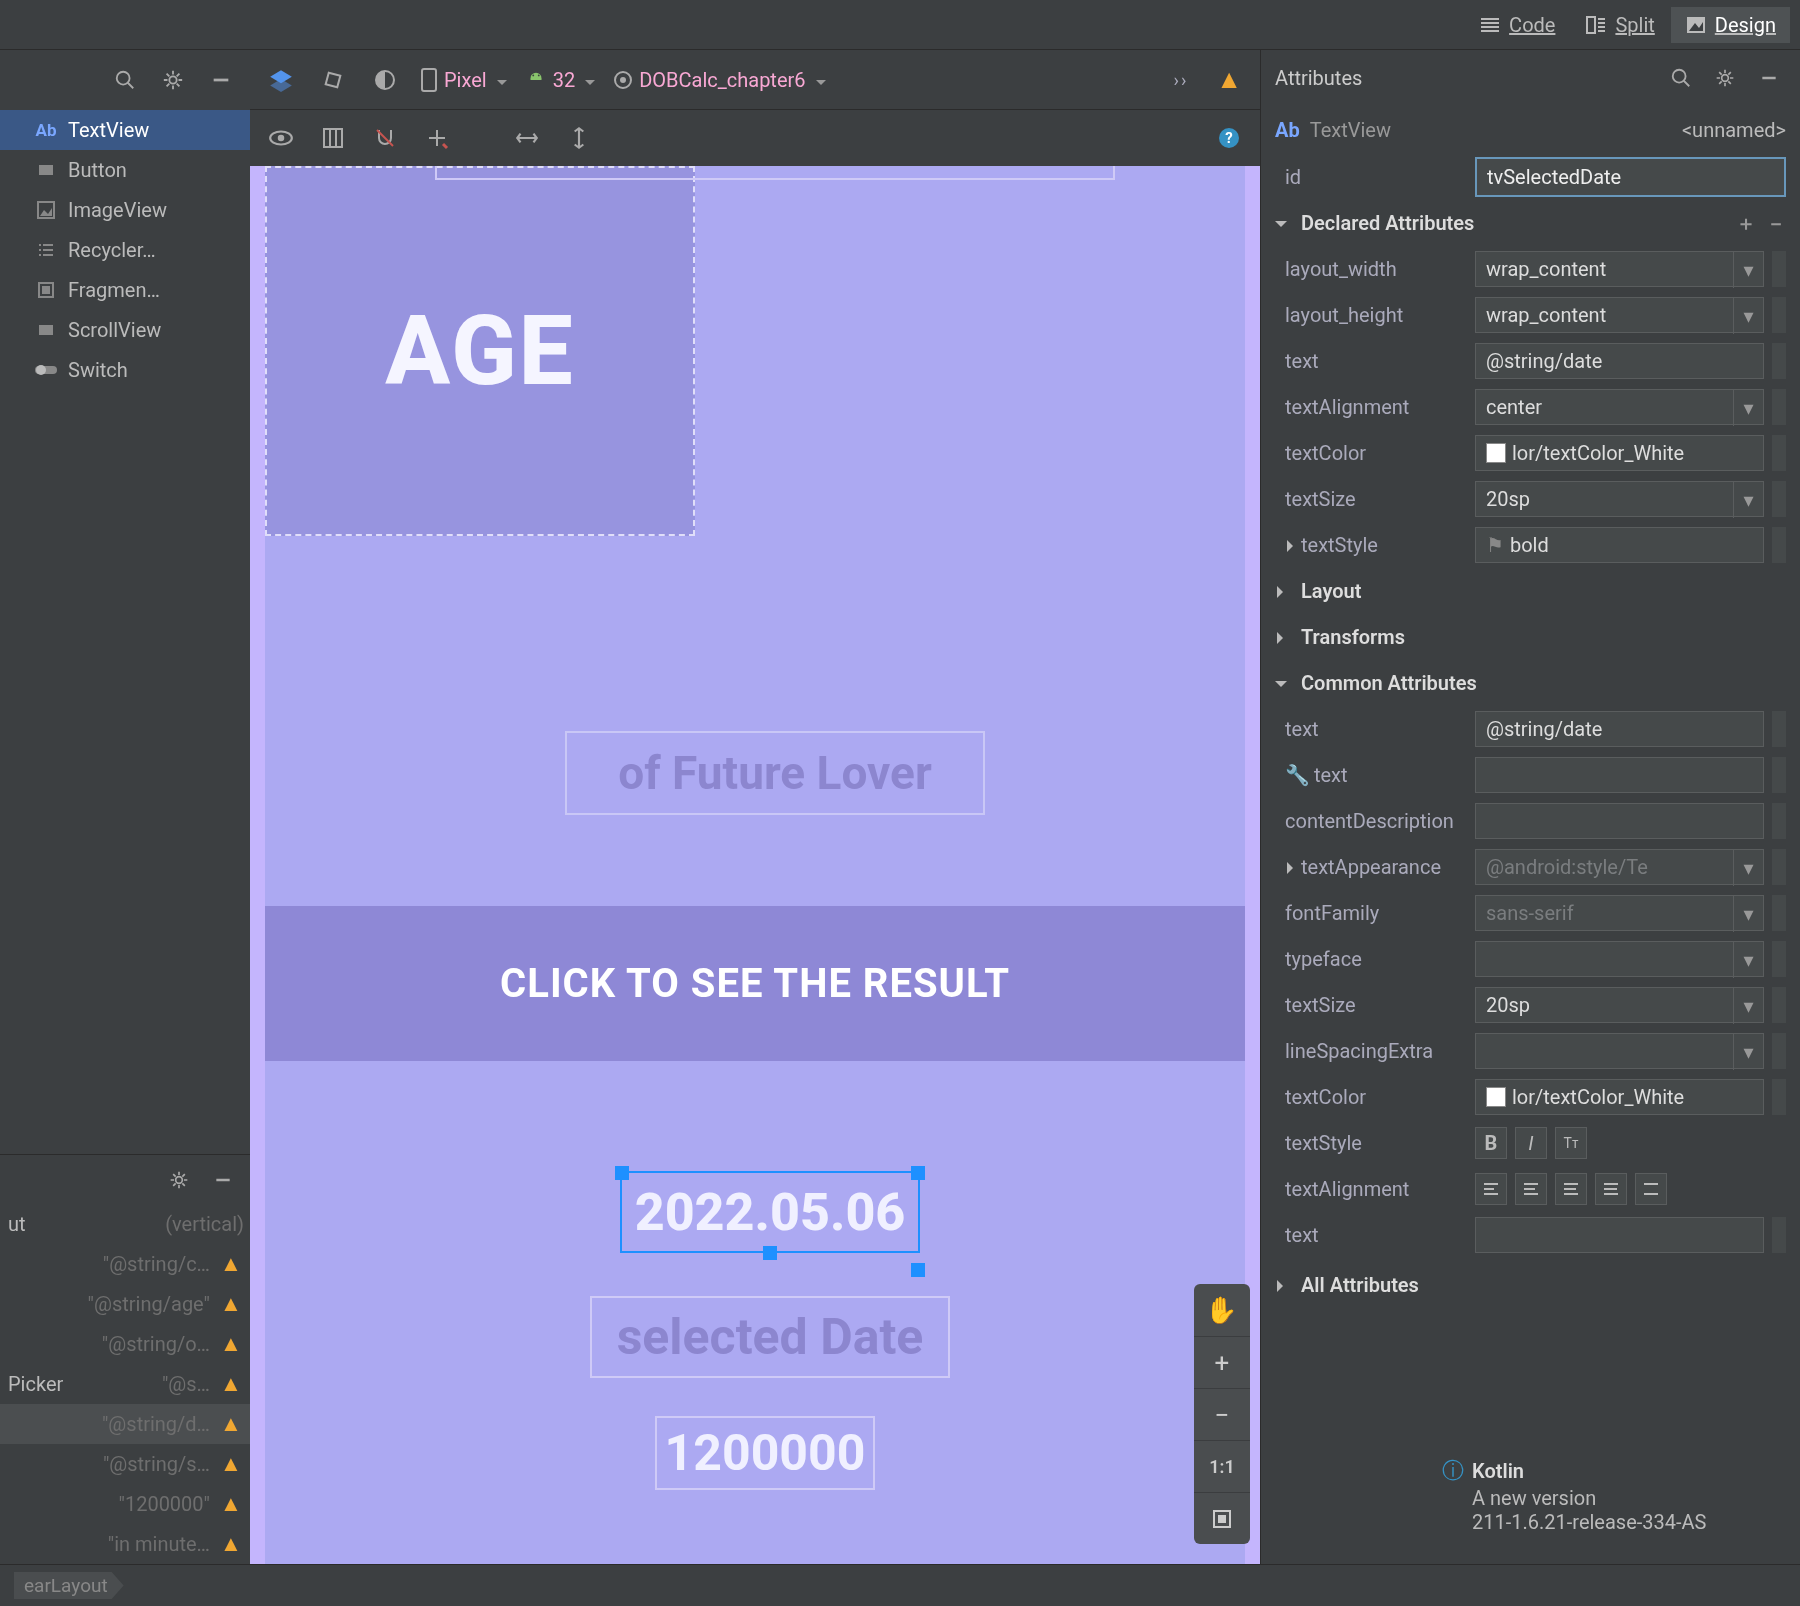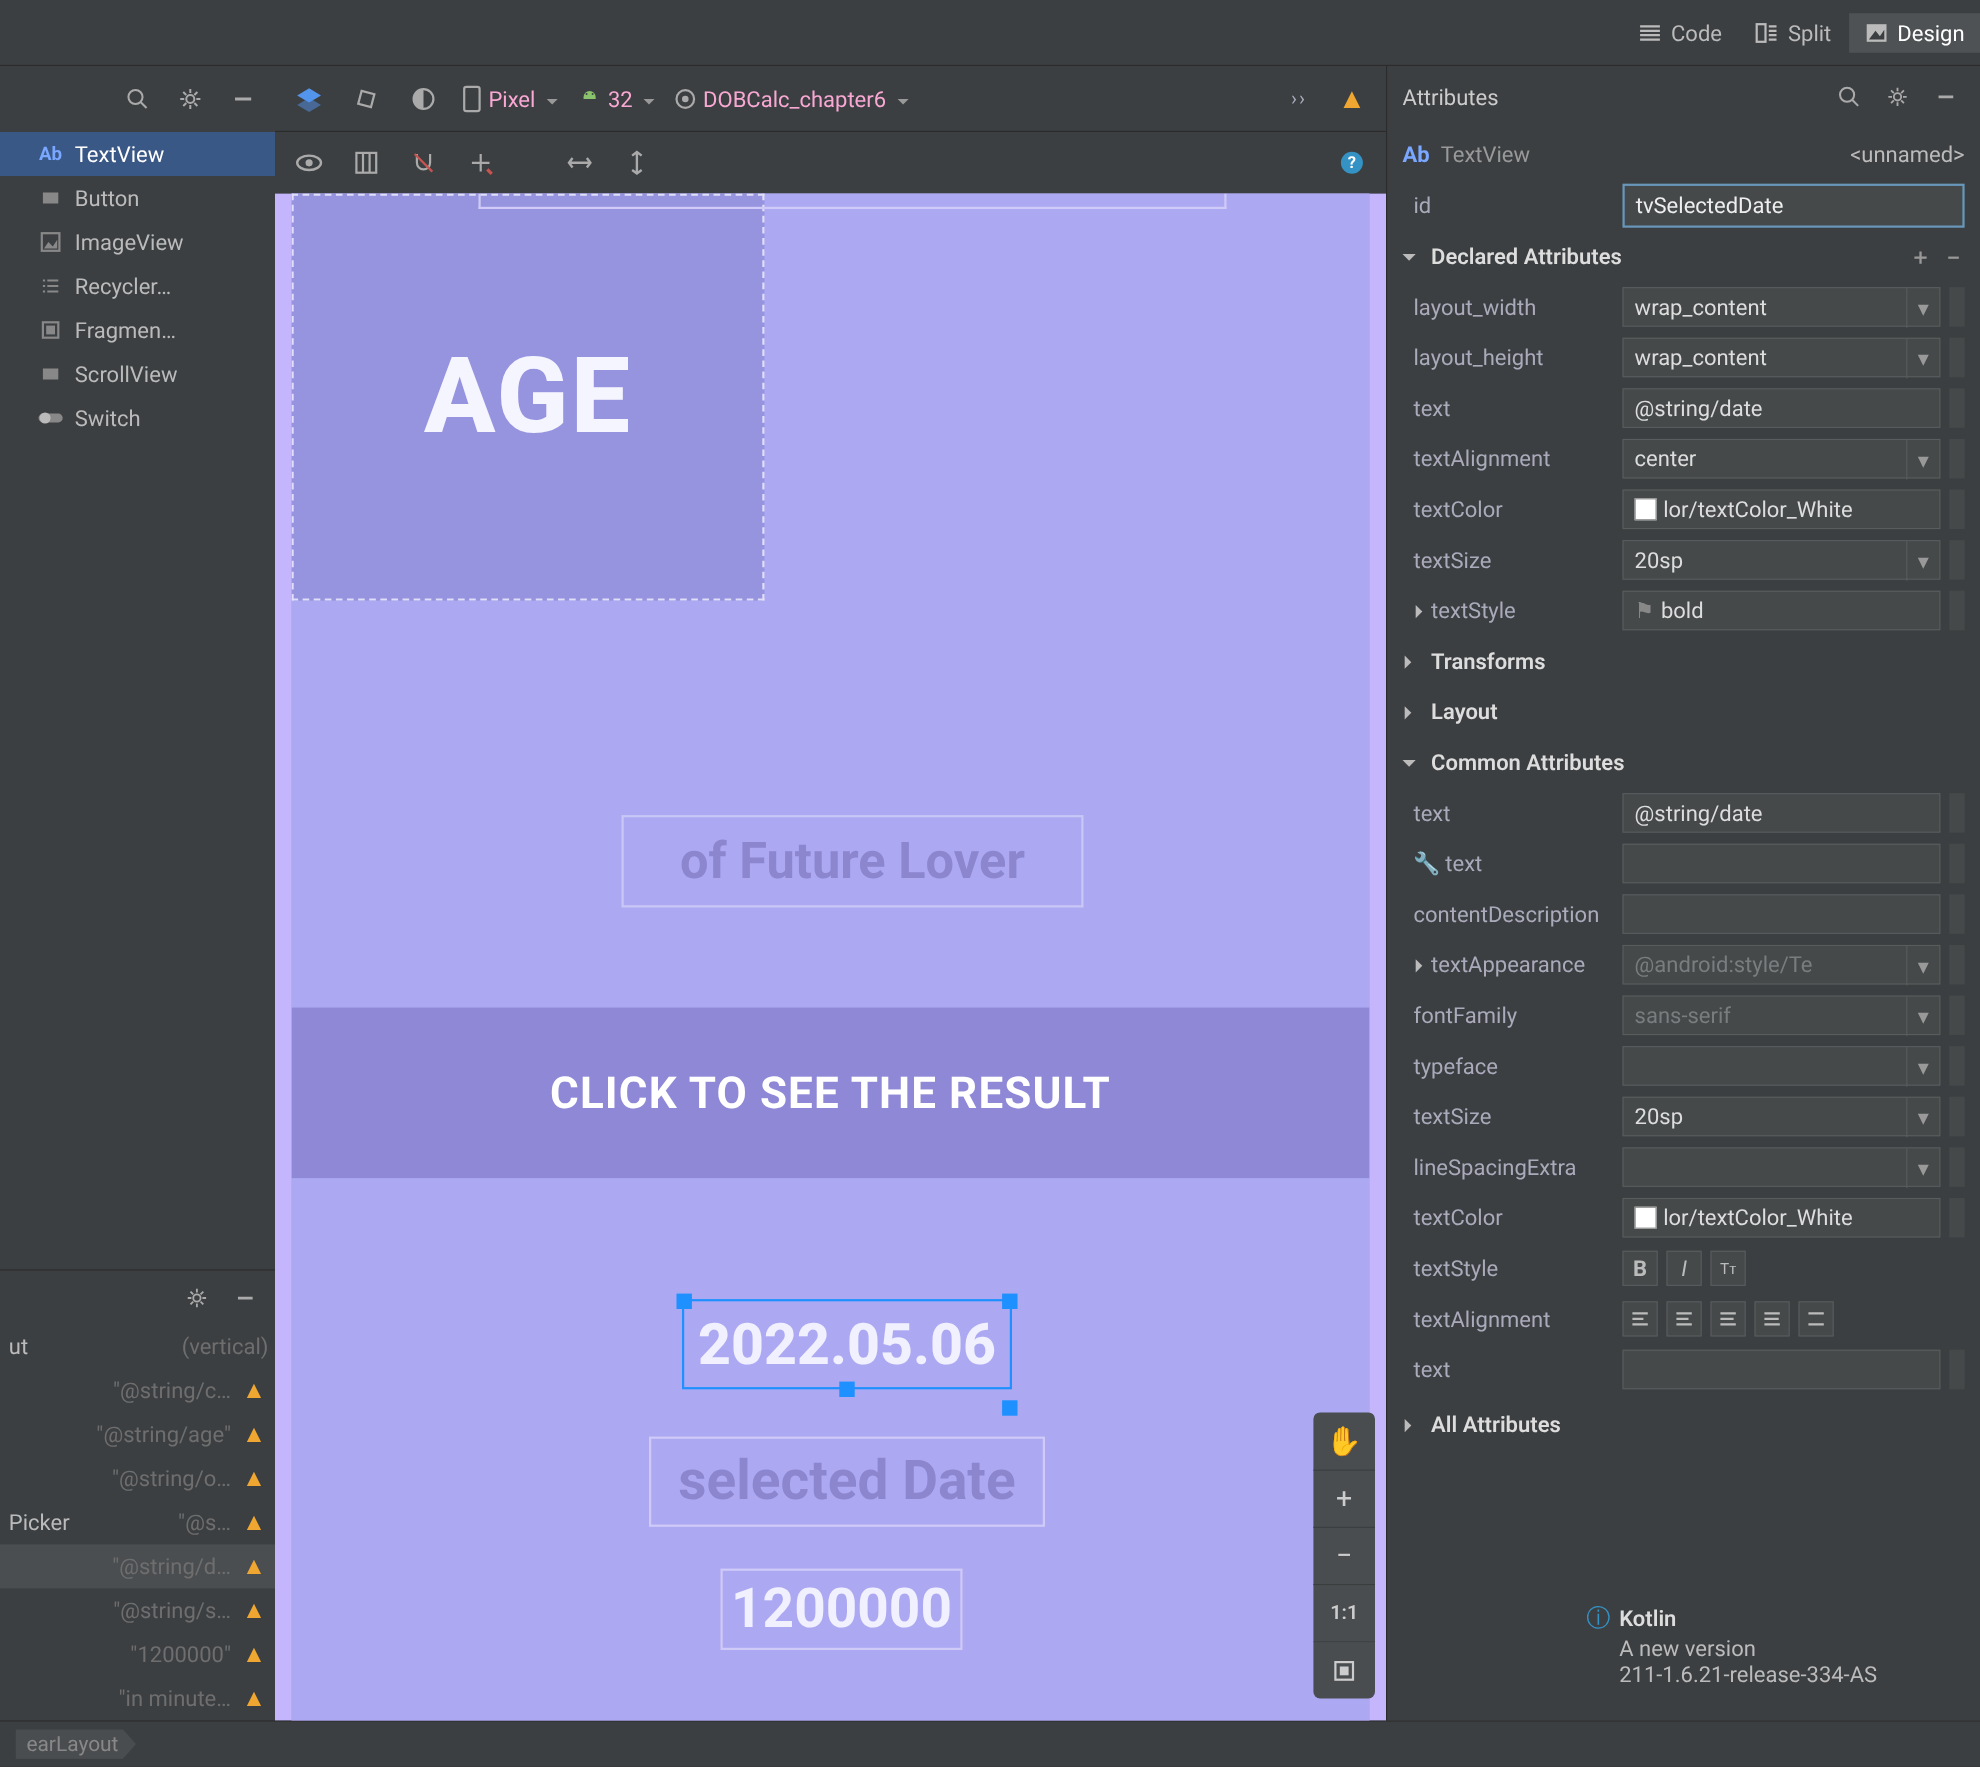--- a/index.html
+++ b/index.html
@@ -1,20 +1,20 @@
 <!DOCTYPE html>
 <html><head>
 <meta charset="utf-8">
 <style>
   * { margin:0; padding:0; box-sizing:border-box; font-family:-apple-system,BlinkMacSystemFont,"Segoe UI",Roboto,sans-serif; }
   body { background:#3c3f41; color:#bbbbbb; width:1800px; height:1606px; overflow:hidden; font-size:20px; }
   .root { display:flex; flex-direction:column; width:100%; height:100%; }
 
   
-  .view-tabs { height:60px; display:flex; justify-content:flex-end; align-items:center; gap:2px; background:#3c3f41; border-bottom:1px solid #2b2b2b;}
+  .view-tabs { height:50px; display:flex; justify-content:flex-end; align-items:center; gap:2px; padding-right:10px; background:#3c3f41; border-bottom:1px solid #2b2b2b;text-decoration:underline;}
   .view-tab { display:flex; align-items:center; gap:8px; padding:6px 14px; color:#bbb; cursor:pointer; }
   .view-tab.active { background:#4e5254; color:#fff; }
   .vt-icon { width:22px; height:22px; display:inline-flex; align-items:center; justify-content:center; }
 
   
   .main { flex:1; display:flex; min-height:0; }
 
   
   .palette-col { width:250px; display:flex; flex-direction:column; background:#3c3f41; }
   .palette-toolbar { height:60px; display:flex; align-items:center; justify-content:flex-end; gap:14px; padding:0 12px; }
@@ -519,25 +519,25 @@
             <div class="attr-field">
               <span style="margin-right:6px;color:#888">⚑</span>
               <span>bold</span>
             </div>
             <span class="attr-flag"></span>
           </div>
         </div>
 
       <div class="section-hdr">
         <span class="caret chev-r"></span>
-        <span>Transforms</span>
+        <span>Layout</span>
       </div>
       <div class="section-hdr">
         <span class="caret chev-r"></span>
-        <span>Layout</span>
+        <span>Transforms</span>
       </div>
       <div class="section-hdr">
         <span class="caret chev-d"></span>
         <span>Common Attributes</span>
       </div>
       <div id="common-rows">
           <div class="attr-row">
             <span class="attr-label">text</span>
             <div class="attr-field">
               <span>@string/date</span>

